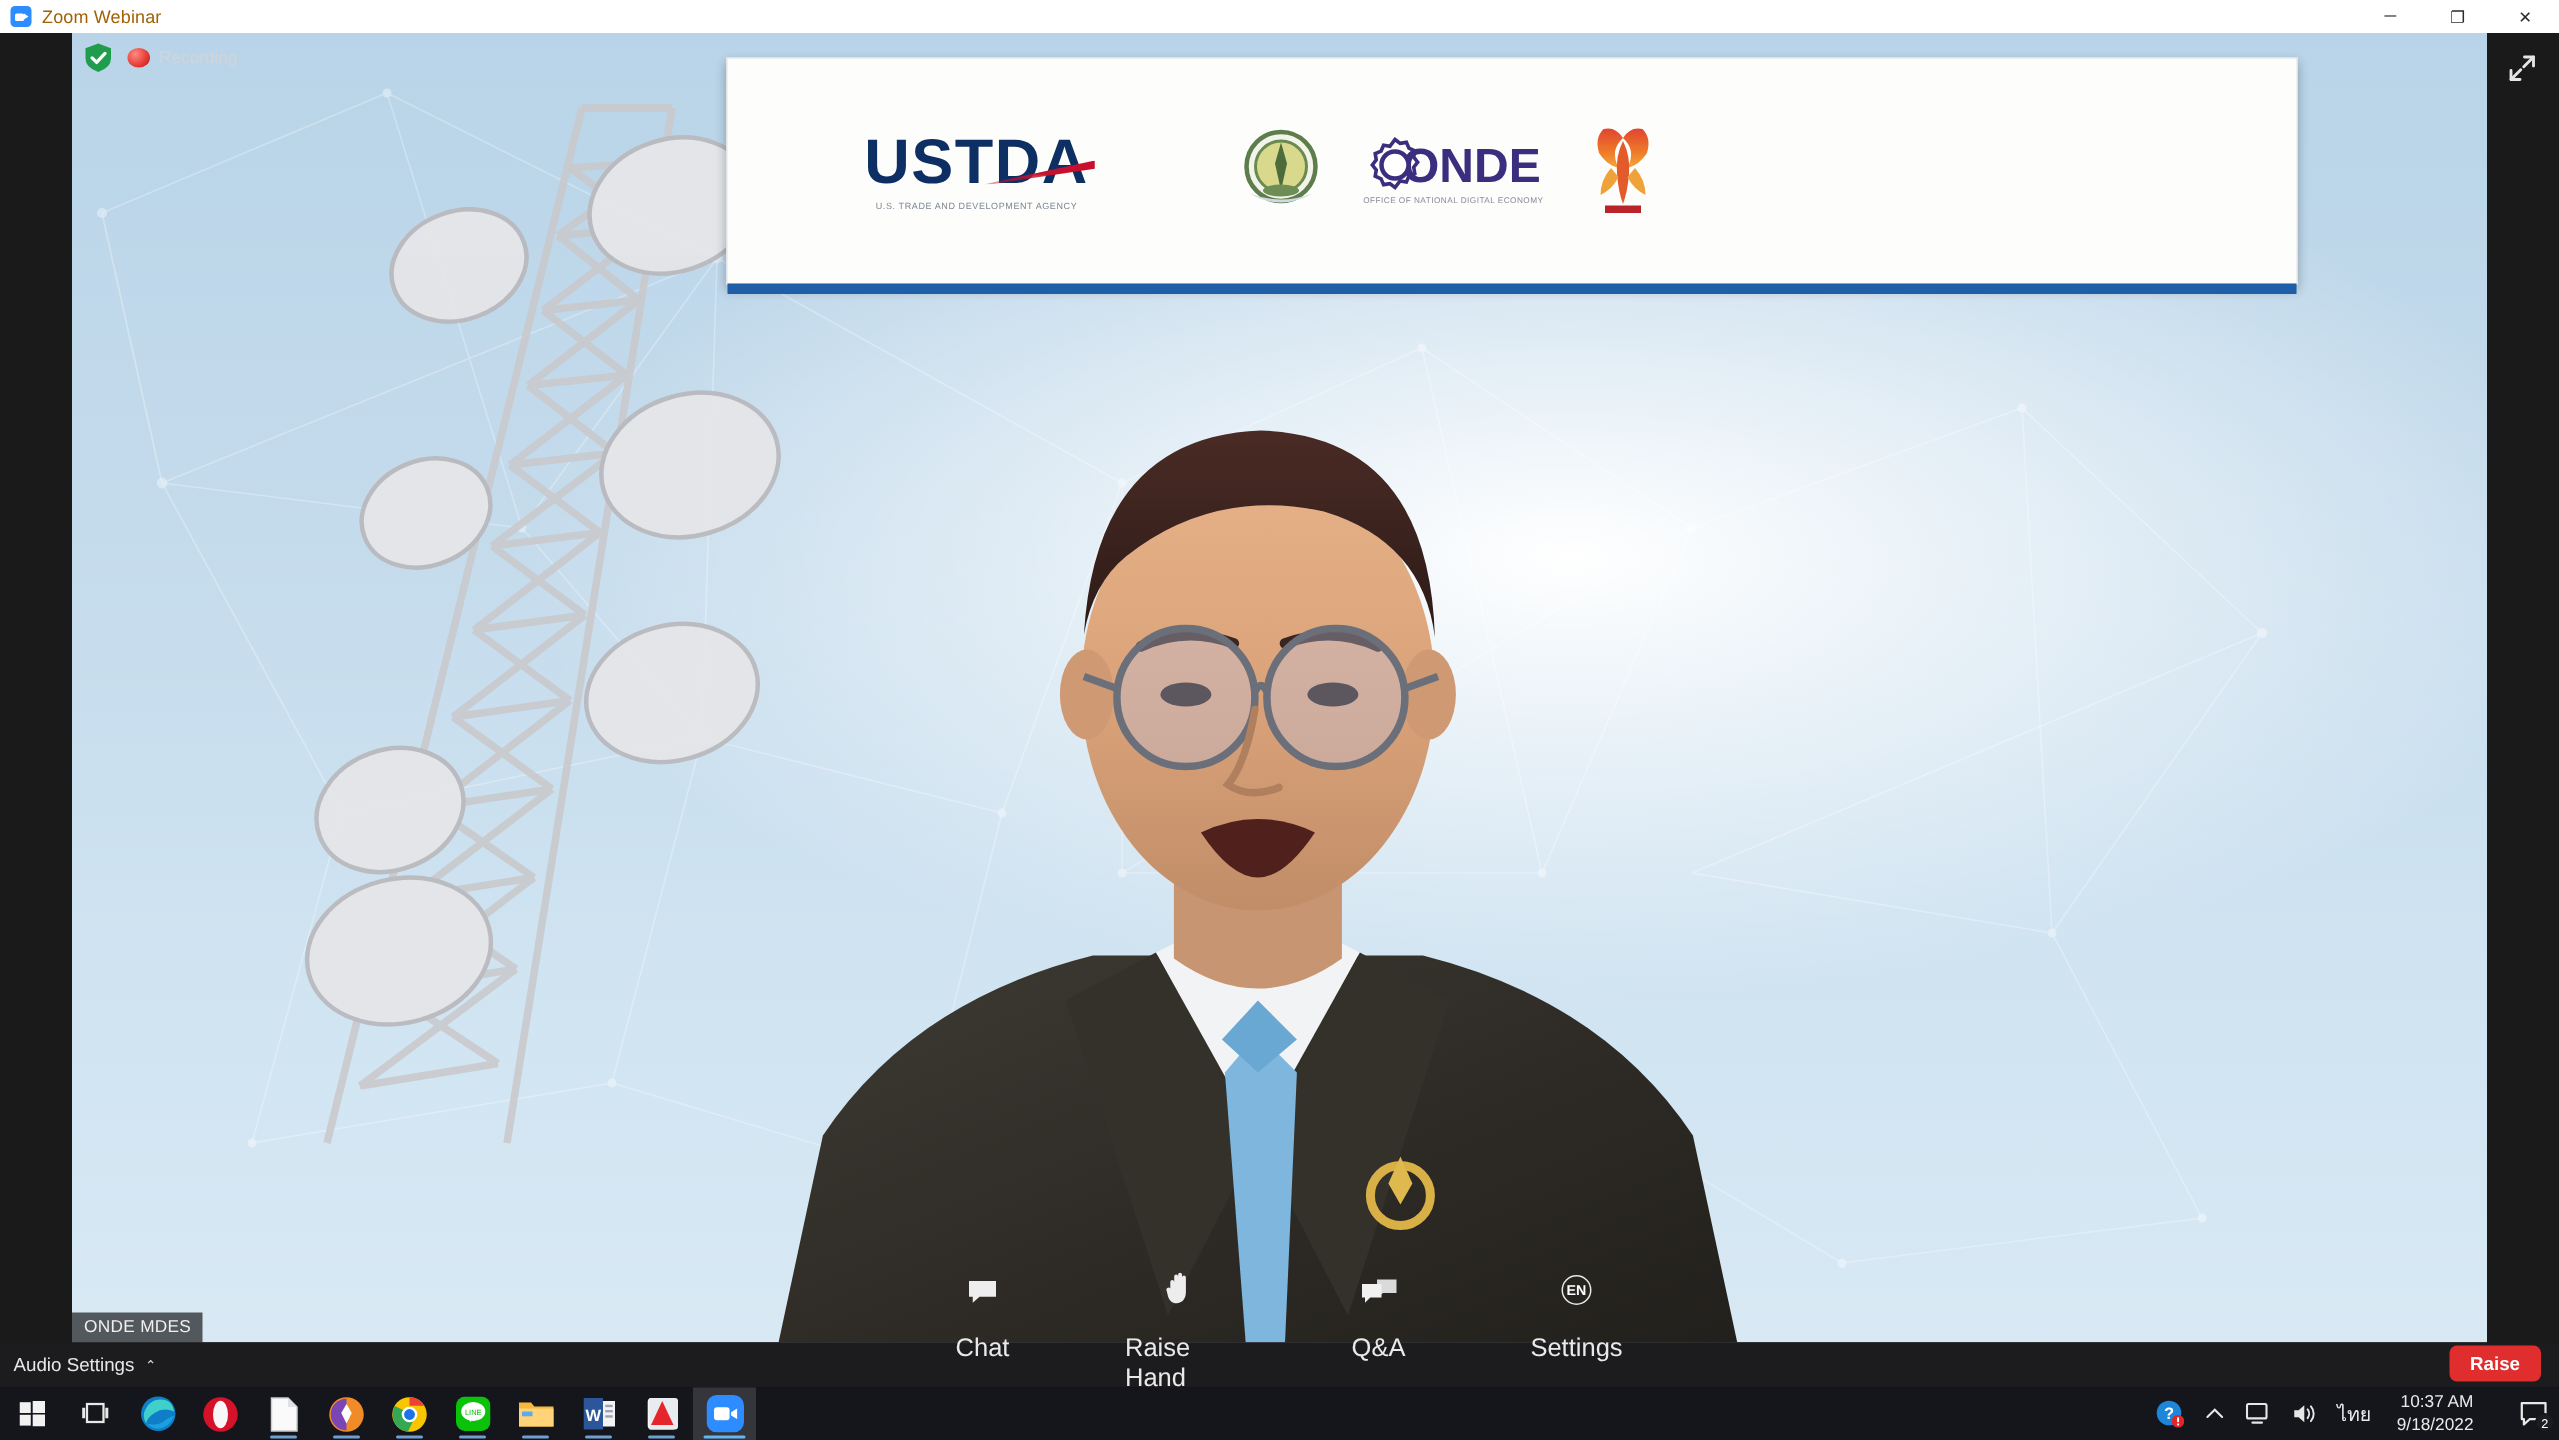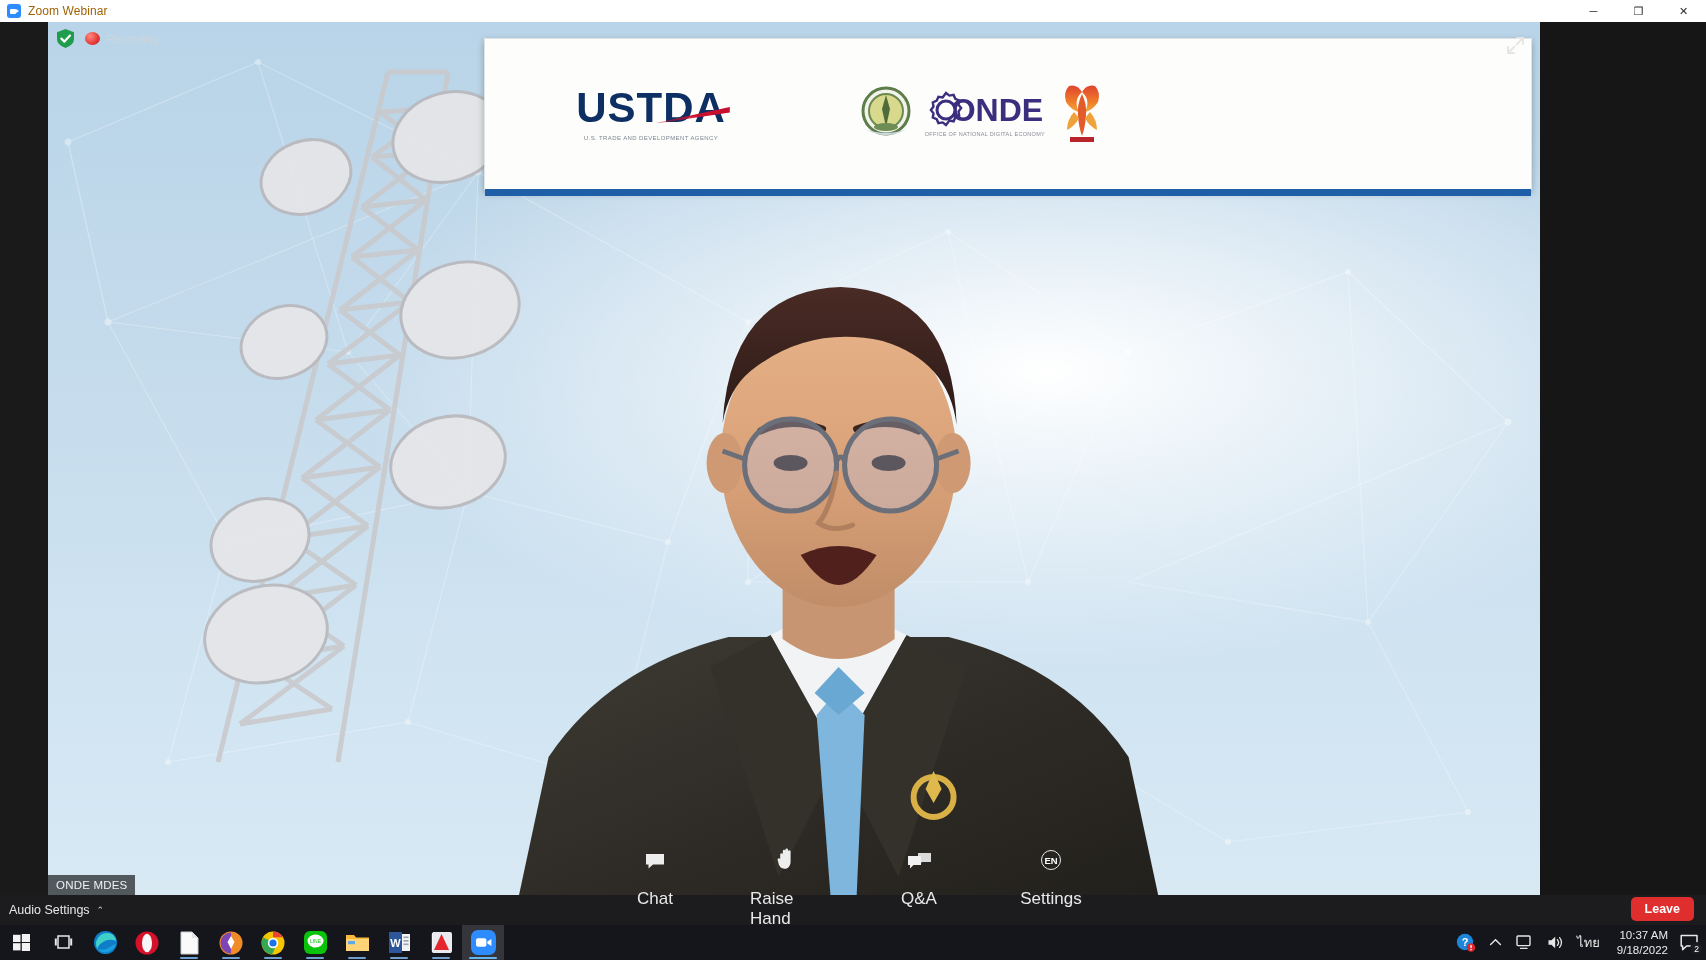--- a/index.html
+++ b/index.html
@@ -20,21 +20,21 @@
     border-left:3px solid #fff; }
   .tb-title{ font-size:12px; color:#a16207; letter-spacing:.1px; }
   .tb-btns{ margin-left:auto; display:flex; height:22px; }
   .tb-btn{ width:45px; height:22px; display:flex; align-items:center; justify-content:center;
     font-size:11px; color:#2b2b2b; }
 
   
   .app{ position:absolute; left:0; top:22px; width:1706px; height:903px; background:#161616; }
 
   
-  .stage{ position:absolute; left:0; top:0; width:1540px; height:873px; background:#1a1a1a; overflow:hidden;}
+  .stage{ position:absolute; left:0; top:0; width:1706px; height:873px; background:#1a1a1a; overflow:hidden;}
   .video{
     position:absolute; left:48px; top:0; width:1610px; height:873px; overflow:hidden;
     background:
       radial-gradient(ellipse 70% 55% at 62% 40%, #ffffff 0%, rgba(255,255,255,0) 62%),
       linear-gradient(180deg,#b9d4e8 0%,#c4dbec 38%,#cfe3f1 70%,#d8e9f4 100%);
   }
   
   .netlines{ position:absolute; inset:0; opacity:.5; }
 
   
@@ -55,21 +55,21 @@
   .ustda-word{ font-size:42px; font-weight:bold; color:#0d2f63; letter-spacing:1px;
     font-family:"Liberation Sans", sans-serif; line-height:1; position:relative; }
   .ustda-swoosh{ position:absolute; right:-4px; bottom:6px; width:74px; height:16px;
     background:linear-gradient(180deg,#c8102e 0%,#c8102e 55%,rgba(200,16,46,.35) 100%);
     clip-path:polygon(0 100%, 100% 0, 100% 34%, 6% 100%); }
   .ustda-tag{ font-size:6px; color:#7c8794; letter-spacing:.4px; margin-top:6px; white-space:nowrap; }
   .bn-title{ flex:1; text-align:center; }
   .bn-l1,.bn-l2{ color:#c0252b; font-weight:bold; line-height:1.08;
     font-size:40px; letter-spacing:.4px; font-family:"Liberation Sans", sans-serif; }
   .bn-right{ width:330px; display:flex; align-items:center; justify-content:flex-end;
-    gap:8px; margin-right:22px; }
+    gap:24px; margin-right:22px; }
   .seal{ width:62px; height:62px; position:relative; flex:none;}
   .onde{ display:flex; flex-direction:column; align-items:center; }
   .onde-row{ display:flex; align-items:center; }
   .onde-gear{ width:38px; height:38px; position:relative; flex:none; }
   .onde-word{ font-size:32px; font-weight:bold; color:#3b2e7e; letter-spacing:0px;
     margin-left:-14px; }
   .onde-sub{ font-size:5.5px; color:#8a8a9a; letter-spacing:.3px; margin-top:2px;}
   .garuda{ width:58px; height:64px; flex:none; }
 
   
@@ -109,21 +109,21 @@
   .taskbar{ position:absolute; left:0; bottom:0; width:1706px; height:35px;
     background:#14161c; display:flex; align-items:center; }
   .tray-item,.tk{ display:flex; align-items:center; justify-content:center; height:35px; }
   .tk{ width:42px; position:relative; }
   .tk.active{ background:rgba(255,255,255,.14); }
   .tk.active::after{ content:""; position:absolute; left:7px; right:7px; bottom:1px;
     height:2.5px; background:#62b6f2; border-radius:2px; }
   .tk.open::after{ content:""; position:absolute; left:12px; right:12px; bottom:1px;
     height:2.5px; background:#6e9fd0; border-radius:2px; }
   .clock{ color:#eaeaea; font-size:11.5px; line-height:1.25; text-align:right;
-    margin-left:8px; margin-right:0; }
+    margin-left:8px; margin-right:19px; }
   .tray{ margin-left:auto; display:flex; align-items:center; gap:4px; }
   .tray-ic{ width:26px; height:35px; display:flex; align-items:center; justify-content:center; }
   .thai{ color:#e8e8e8; font-size:13px; padding:0 5px; }
   .notif{ width:34px; height:35px; display:flex; align-items:center; justify-content:center; position:relative;}
   .notif-badge{ position:absolute; right:3px; bottom:5px; width:13px; height:13px; border-radius:50%;
     background:#1b1d23; color:#fff; font-size:8.5px; display:flex; align-items:center; justify-content:center;
     border:1px solid #14161c;}
 </style>
 </head>
 <body>
@@ -386,21 +386,21 @@
       </div>
 
       <div class="cbtn">
         <span class="ic">
           <span class="en-circ">EN</span>
         </span>
         <span class="lb">Settings</span>
       </div>
     </div>
 
-    <div class="leave">Leave</div>
+    <div class="leave">Raise</div>
   </div>
 </div>
 
 <div class="taskbar">
 
   <div class="tk">
     <svg width="17" height="17" viewBox="0 0 17 17">
       <rect x="0" y="0.8" width="7.5" height="7.2" fill="#f2f2f2"></rect>
       <rect x="8.8" y="0" width="8.2" height="8" fill="#f2f2f2"></rect>
       <rect x="0" y="9.2" width="7.5" height="7.2" fill="#f2f2f2"></rect>

